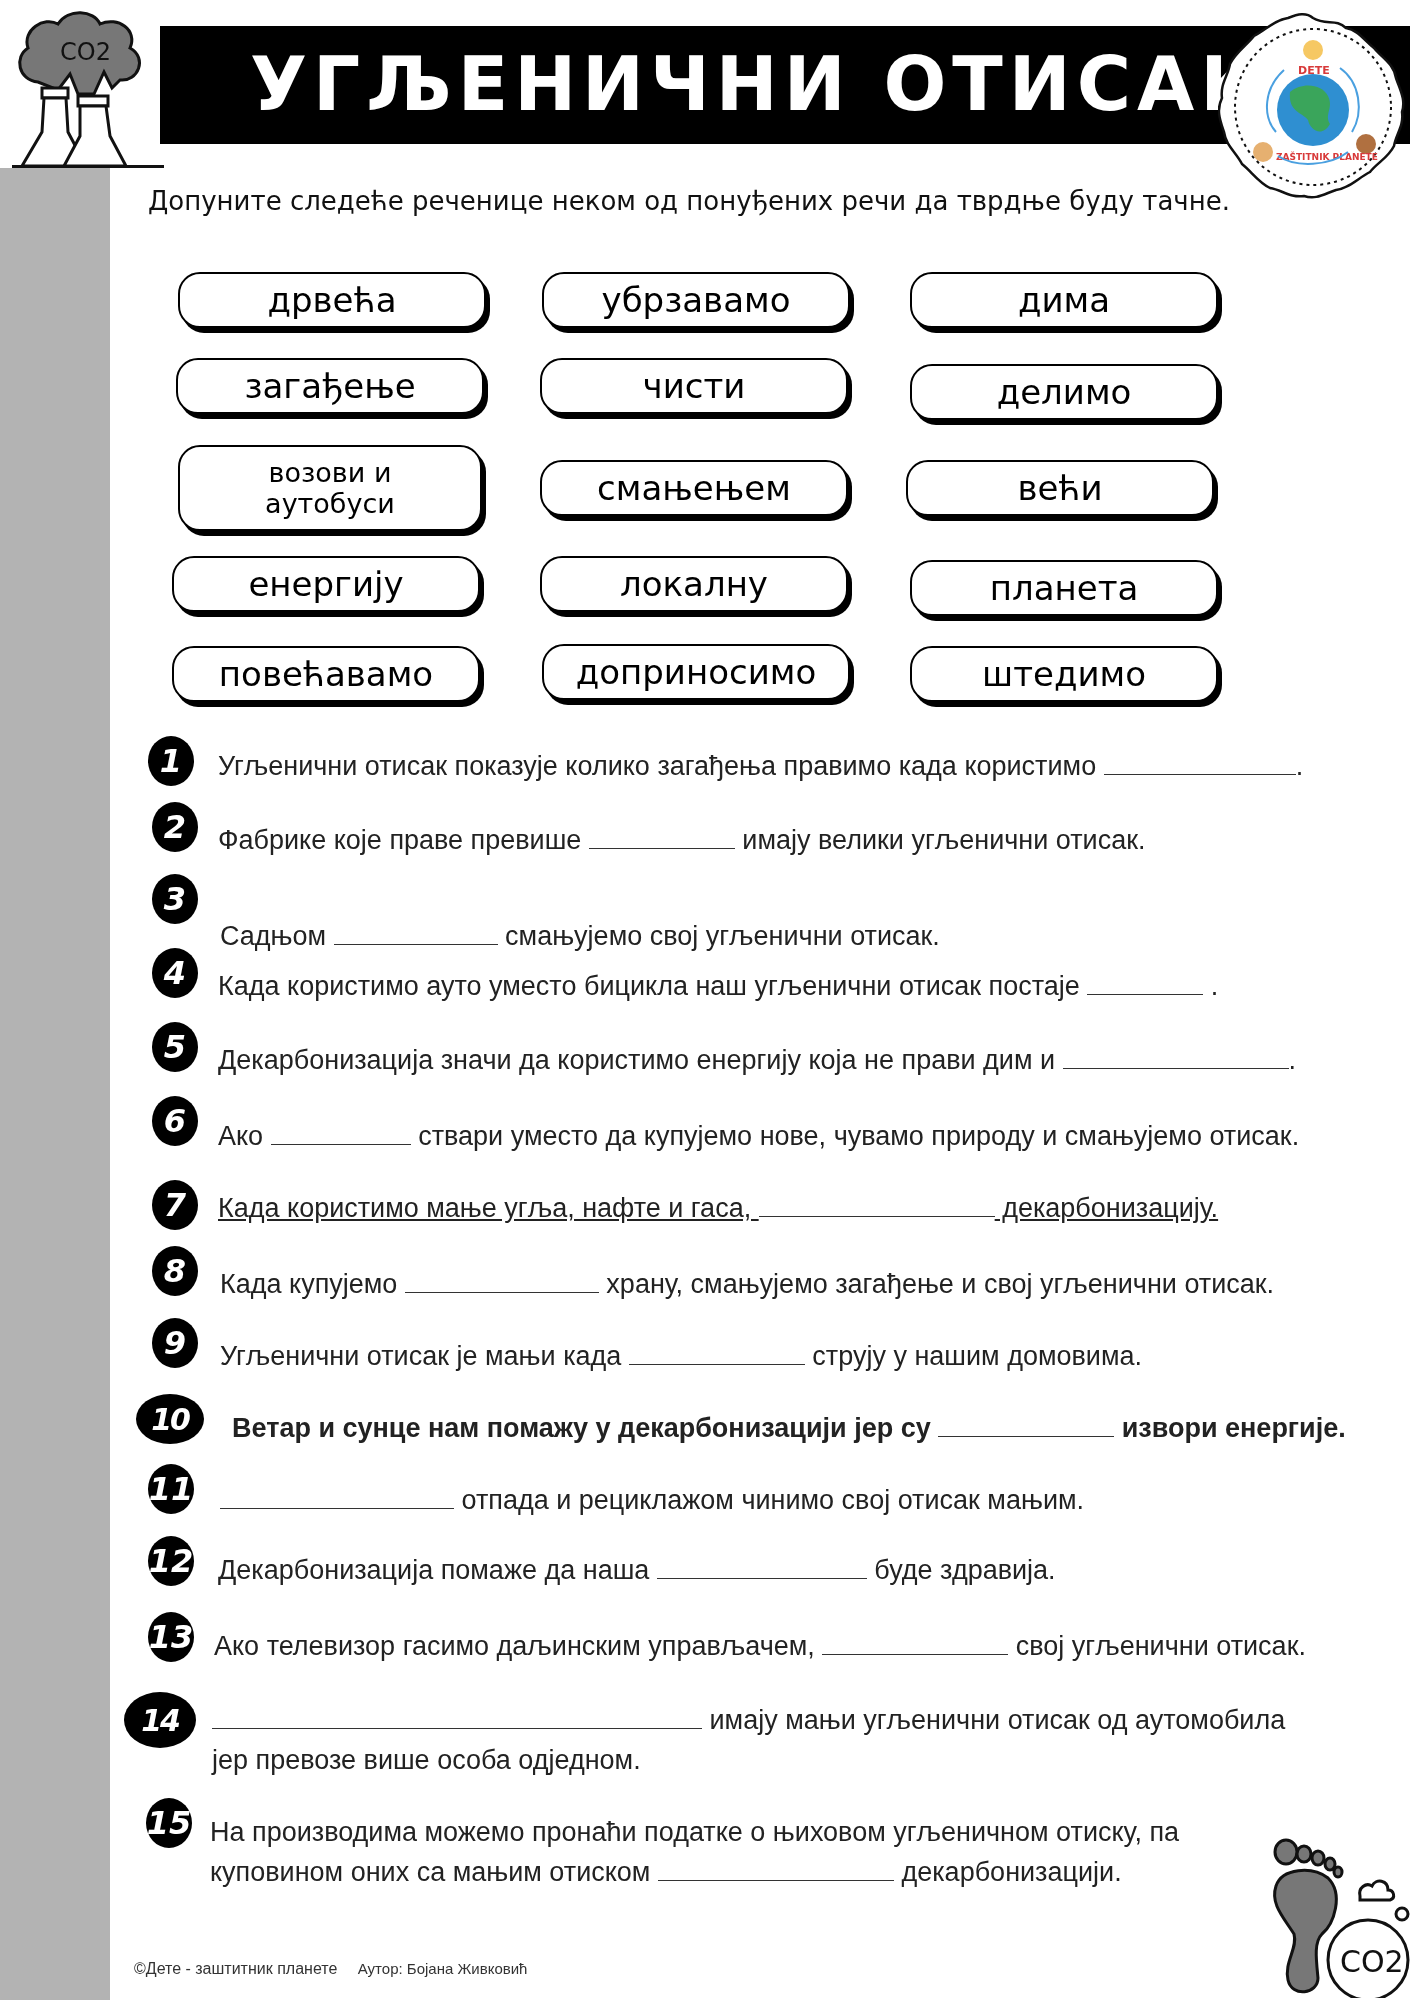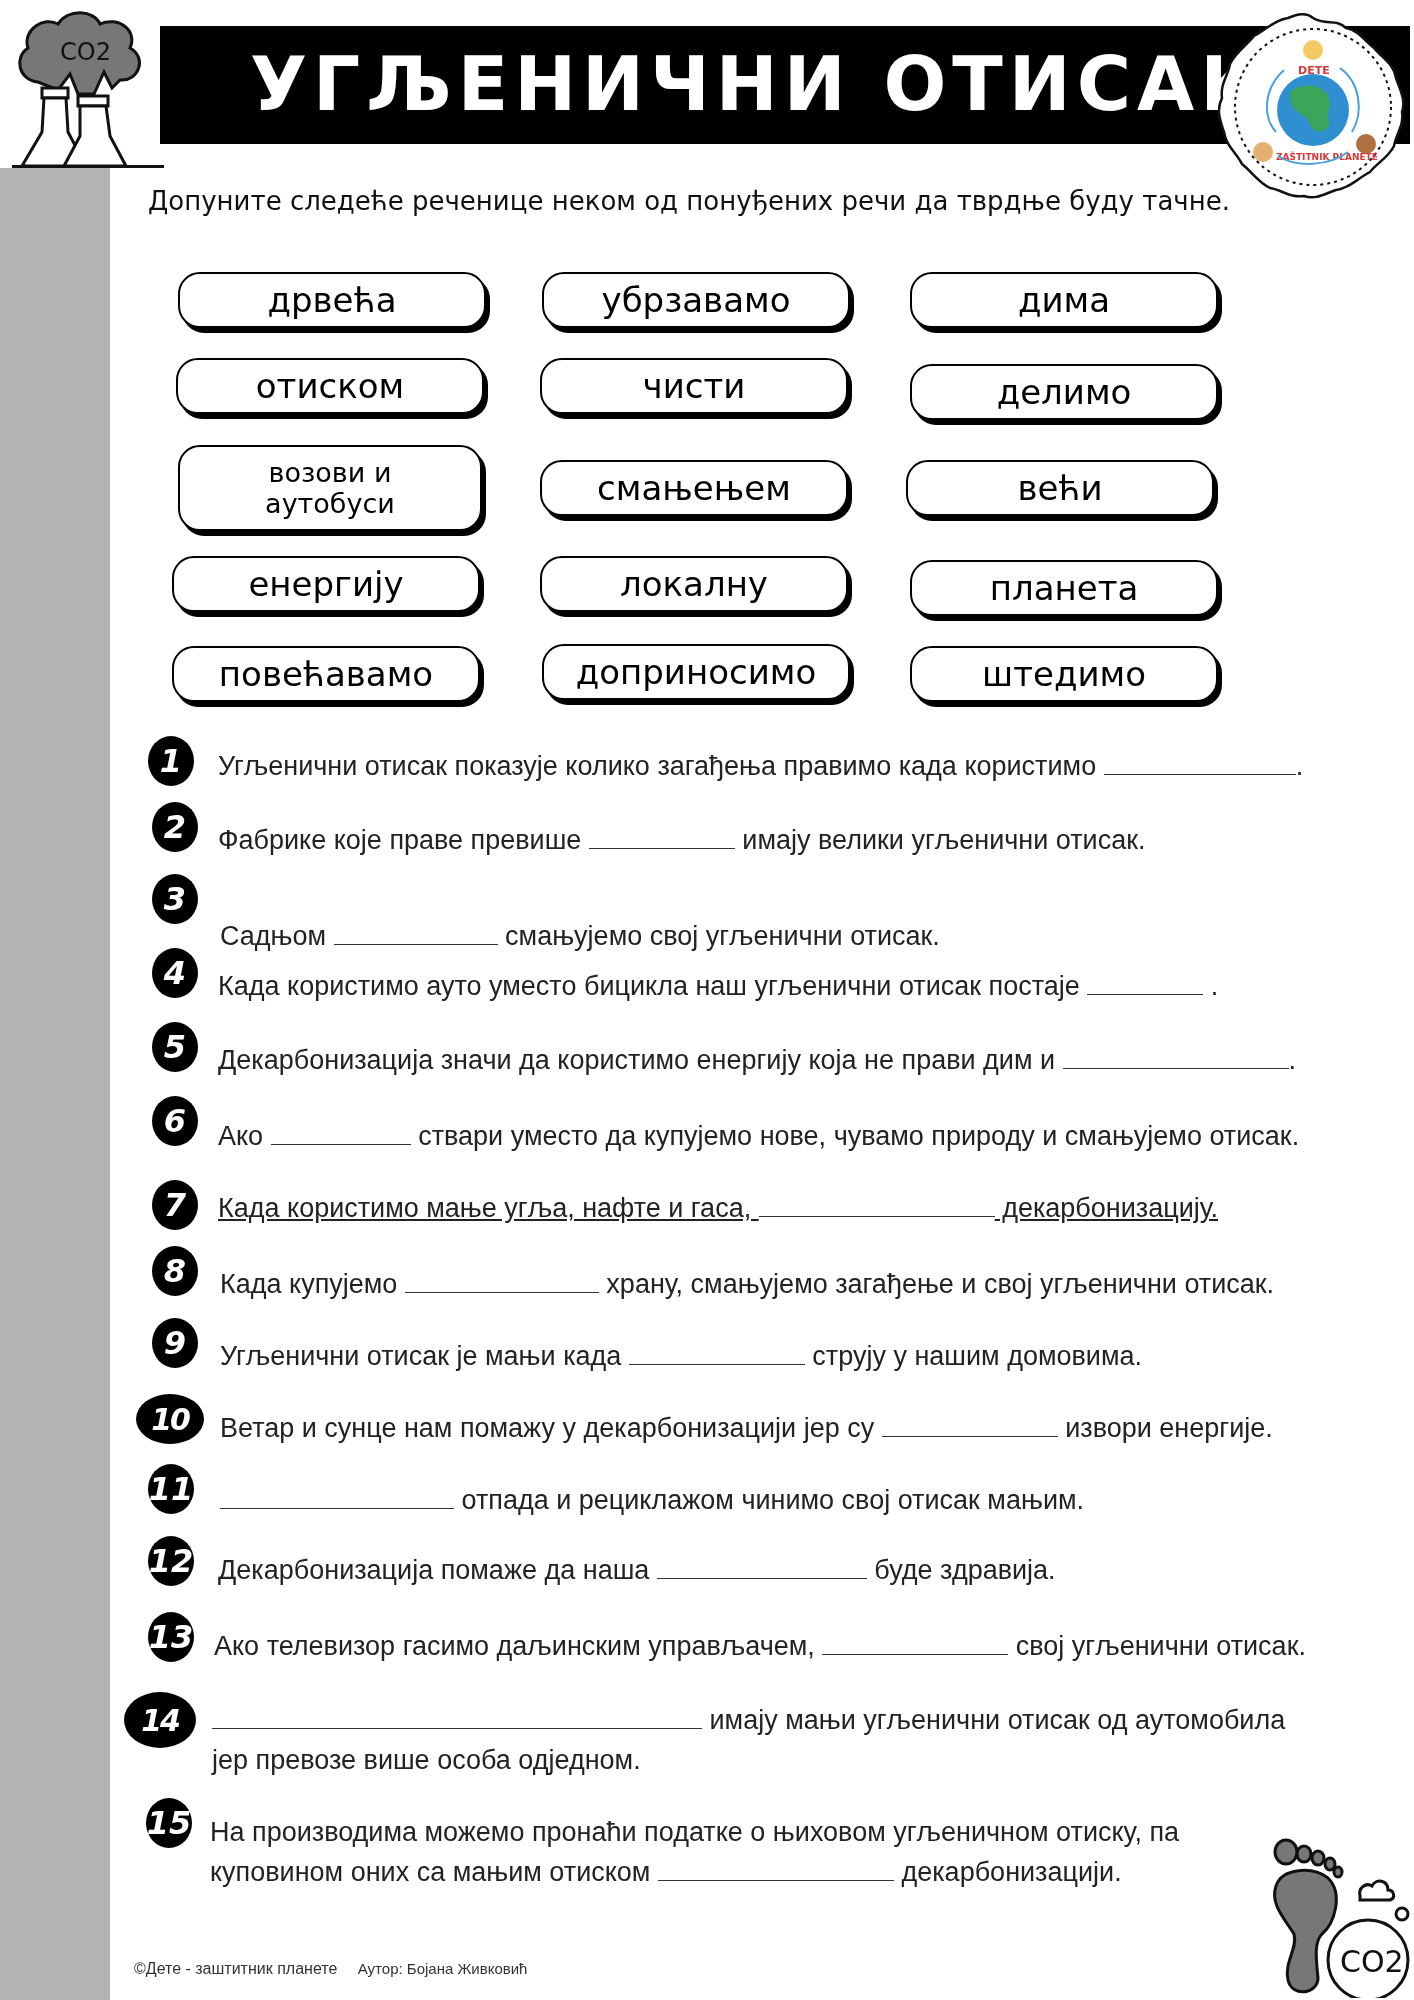--- a/index.html
+++ b/index.html
@@ -60,21 +60,21 @@
   <path d="M122 56 C142 70 146 100 134 120" fill="none" stroke="#4aa0e0" stroke-width="2"></path>
   <path d="M130 140 C112 154 78 156 60 144" fill="none" stroke="#4aa0e0" stroke-width="2"></path>
 </svg>
 
 <div class="instruction">Допуните следеће реченице неком од понуђених речи да тврдње буду тачне.</div>
 
 <div class="word" style="left:178px;top:272px;width:304px;height:52px;">дрвећа</div>
 <div class="word" style="left:542px;top:272px;width:304px;height:52px;">убрзавамо</div>
 <div class="word" style="left:910px;top:272px;width:304px;height:52px;">дима</div>
 
-<div class="word" style="left:176px;top:358px;width:304px;height:52px;">отиском</div>
+<div class="word" style="left:176px;top:358px;width:304px;height:52px;">загађење</div>
 <div class="word" style="left:540px;top:358px;width:304px;height:52px;">чисти</div>
 <div class="word" style="left:910px;top:364px;width:304px;height:52px;">делимо</div>
 
 <div class="word small" style="left:178px;top:445px;width:304px;height:86px;padding:0 70px;box-sizing:border-box;">возови и аутобуси</div>
 <div class="word" style="left:540px;top:460px;width:304px;height:52px;">смањењем</div>
 <div class="word" style="left:906px;top:460px;width:304px;height:52px;">већи</div>
 
 <div class="word" style="left:172px;top:556px;width:304px;height:52px;">енергију</div>
 <div class="word" style="left:540px;top:556px;width:304px;height:52px;">локалну</div>
 <div class="word" style="left:910px;top:560px;width:304px;height:52px;">планета</div>
@@ -124,21 +124,21 @@
   <div class="qtext" style="left:220px;top:1264px;">
     <span>Када купујемо </span><span class="blank" style="width:194px;"></span><span> храну, смањујемо загађење и свој угљенични отисак.</span>
   </div>
 
   <div class="num" style="left:152px;top:1318px;">9</div>
   <div class="qtext" style="left:220px;top:1336px;">
     <span>Угљенични отисак је мањи када </span><span class="blank" style="width:176px;"></span><span> струју у нашим домовима.</span>
   </div>
 
   <div class="num wide" style="left:136px;top:1394px;">10</div>
-  <div class="qtext" style="left:220px;top:1408px;">
+  <div class="qtext" style="left:232px;top:1408px;font-weight:bold;">
     <span>Ветар и сунце нам помажу у декарбонизацији јер су </span><span class="blank" style="width:176px;"></span><span> извори енергије.</span>
   </div>
 
   <div class="num" style="left:148px;top:1464px;">11</div>
   <div class="qtext" style="left:220px;top:1480px;">
     <span></span><span class="blank" style="width:234px;"></span><span> отпада и рециклажом чинимо свој отисак мањим.</span>
   </div>
 
   <div class="num" style="left:148px;top:1536px;">12</div>
   <div class="qtext" style="left:218px;top:1550px;">

